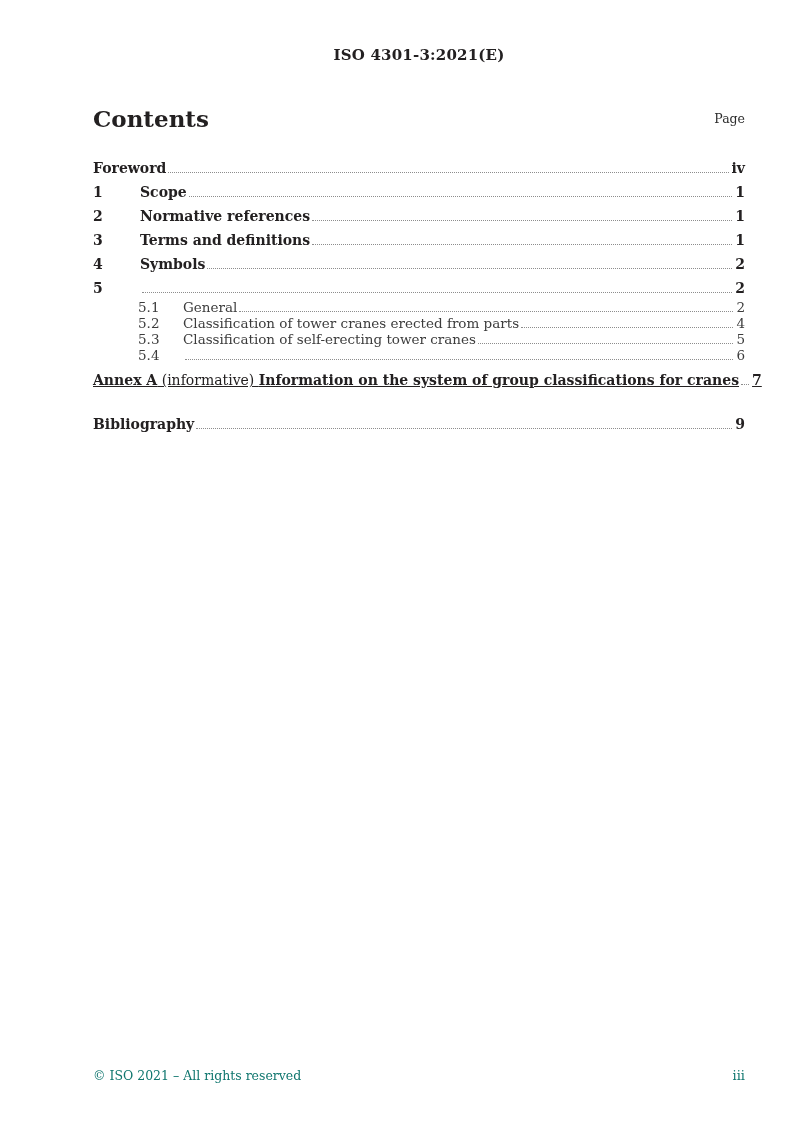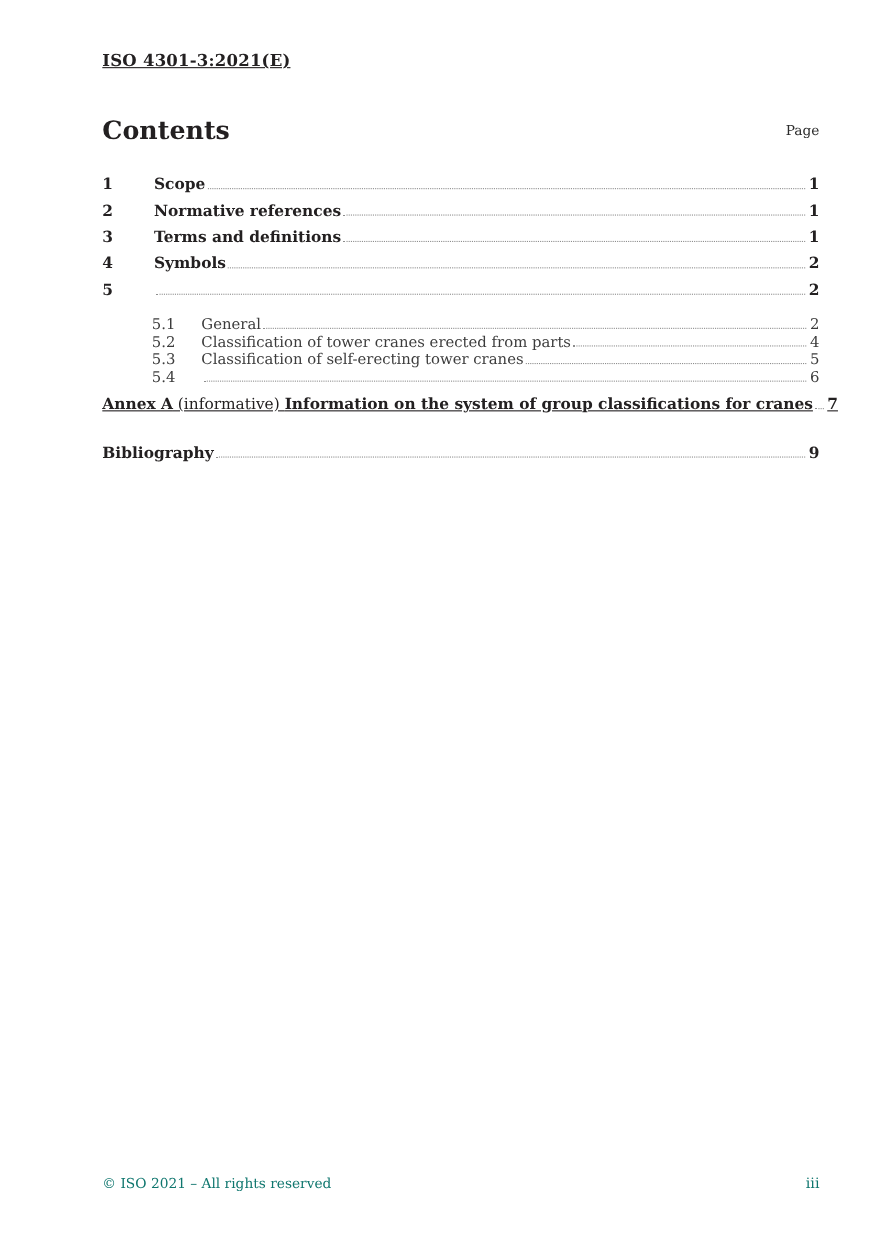--- a/index.html
+++ b/index.html
@@ -11,25 +11,24 @@
     font-family: "DejaVu Serif", serif;
     color: #232021;
     overflow: hidden;
     margin: 0 auto;
   }
   .doc-header {
     position: absolute;
     top: 46px;
     left: 93px;
     right: 48px;
-    text-align: left;
+    text-align: center;
     font-weight: 700;
     font-size: 15px;
     letter-spacing: 0.2px;
-    text-decoration: underline;
   }
   .contents-head {
     position: absolute;
     top: 106px;
     left: 93px;
     right: 48px;
     display: flex;
     justify-content: space-between;
     align-items: center;
   }
@@ -61,21 +60,21 @@
     line-height: 18px;
     margin-top: 6px;
   }
   .toc-row.sub {
     font-weight: 400;
     font-size: 13.5px;
     line-height: 16px;
     color: #3c3c3c;
     margin-top: 0;
   }
-  .toc-row.clause + .toc-row.sub { margin-top: 14px; }
+  .toc-row.clause + .toc-row.sub { margin-top: 2px; }
   .toc-row.annex { margin-top: 8px; text-decoration: underline; }
   .toc-row.front + .toc-row.clause { margin-top: 6px; }
   .toc-row.annex + .toc-row.front { margin-top: 26px; }
   .num {
     flex: 0 0 auto;
     width: 47px;
   }
   .sub .num {
     width: 45px;
   }
@@ -111,20 +110,25 @@
   <div class="doc-header">
     <span>ISO 4301-3:2021(E)</span>
   </div>
 
   <div class="contents-head">
     <h1 class="contents-title">Contents</h1>
     <span class="page-col-label">Page</span>
   </div>
 
   <div class="toc-list" id="toc-list">
+      <div class="toc-row front">
+        <span class="title">Foreword</span>
+        <span class="leader"></span>
+        <span class="pagenum">iv</span>
+      </div>
       <div class="toc-row clause">
         <span class="num">1</span>
         <span class="title">Scope</span>
         <span class="leader"></span>
         <span class="pagenum">1</span>
       </div>
       <div class="toc-row clause">
         <span class="num">2</span>
         <span class="title">Normative references</span>
         <span class="leader"></span>

